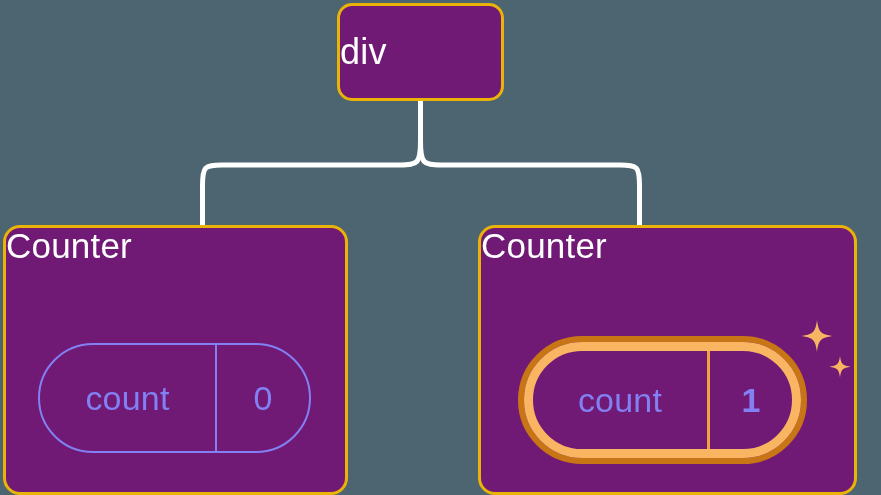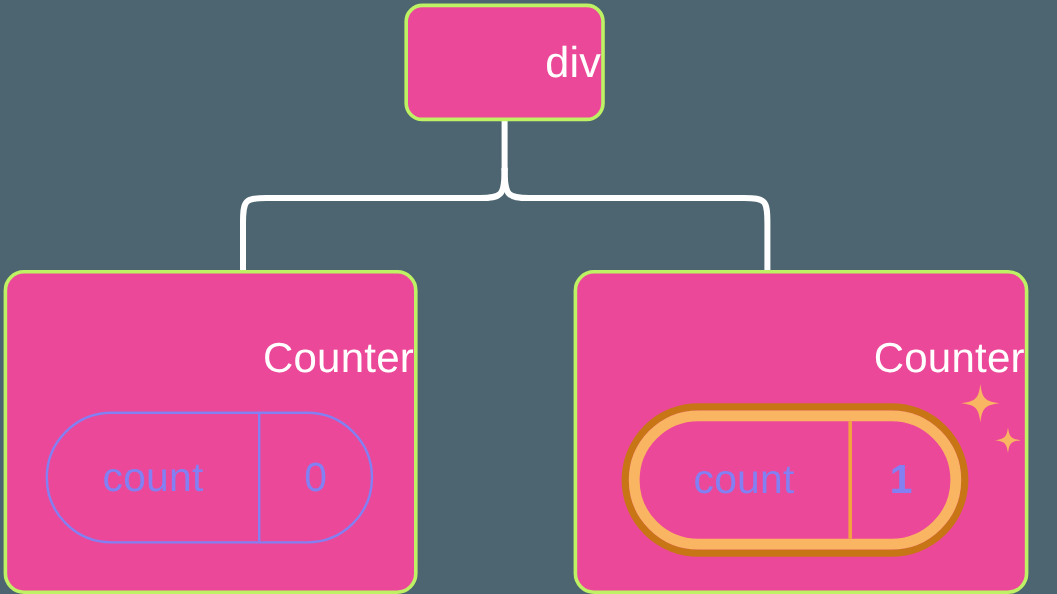--- a/index.html
+++ b/index.html
@@ -28,25 +28,25 @@
     top: 0;
     width: 881px;
     height: 495px;
     pointer-events: none;
   }
 
   
   .node {
     position: absolute;
     box-sizing: border-box;
-    background: #ec4899;
-    border: 3px solid #bef264;
+    background: #701a75;
+    border: 3px solid #eab308;
     display: flex;
     flex-direction: column;
-    align-items: flex-end;
+    align-items: flex-start;
   }
 
   
   #node-div {
     left: 337px;
     top: 3px;
     width: 167px;
     height: 98px;
     border-radius: 15px;
     justify-content: center;
@@ -73,21 +73,20 @@
     width: 379px;
     height: 270px;
     border-radius: 17px;
   }
   .node-title {
     color: #ffffff;
     font-size: 35px;
     font-weight: 400;
     letter-spacing: 0.2px;
     line-height: 1;
-    margin-top: 53px;
   }
 
   
   .pill-wrap {
     position: absolute;
     display: flex;
     align-items: flex-start;
   }
 
   .pill {

